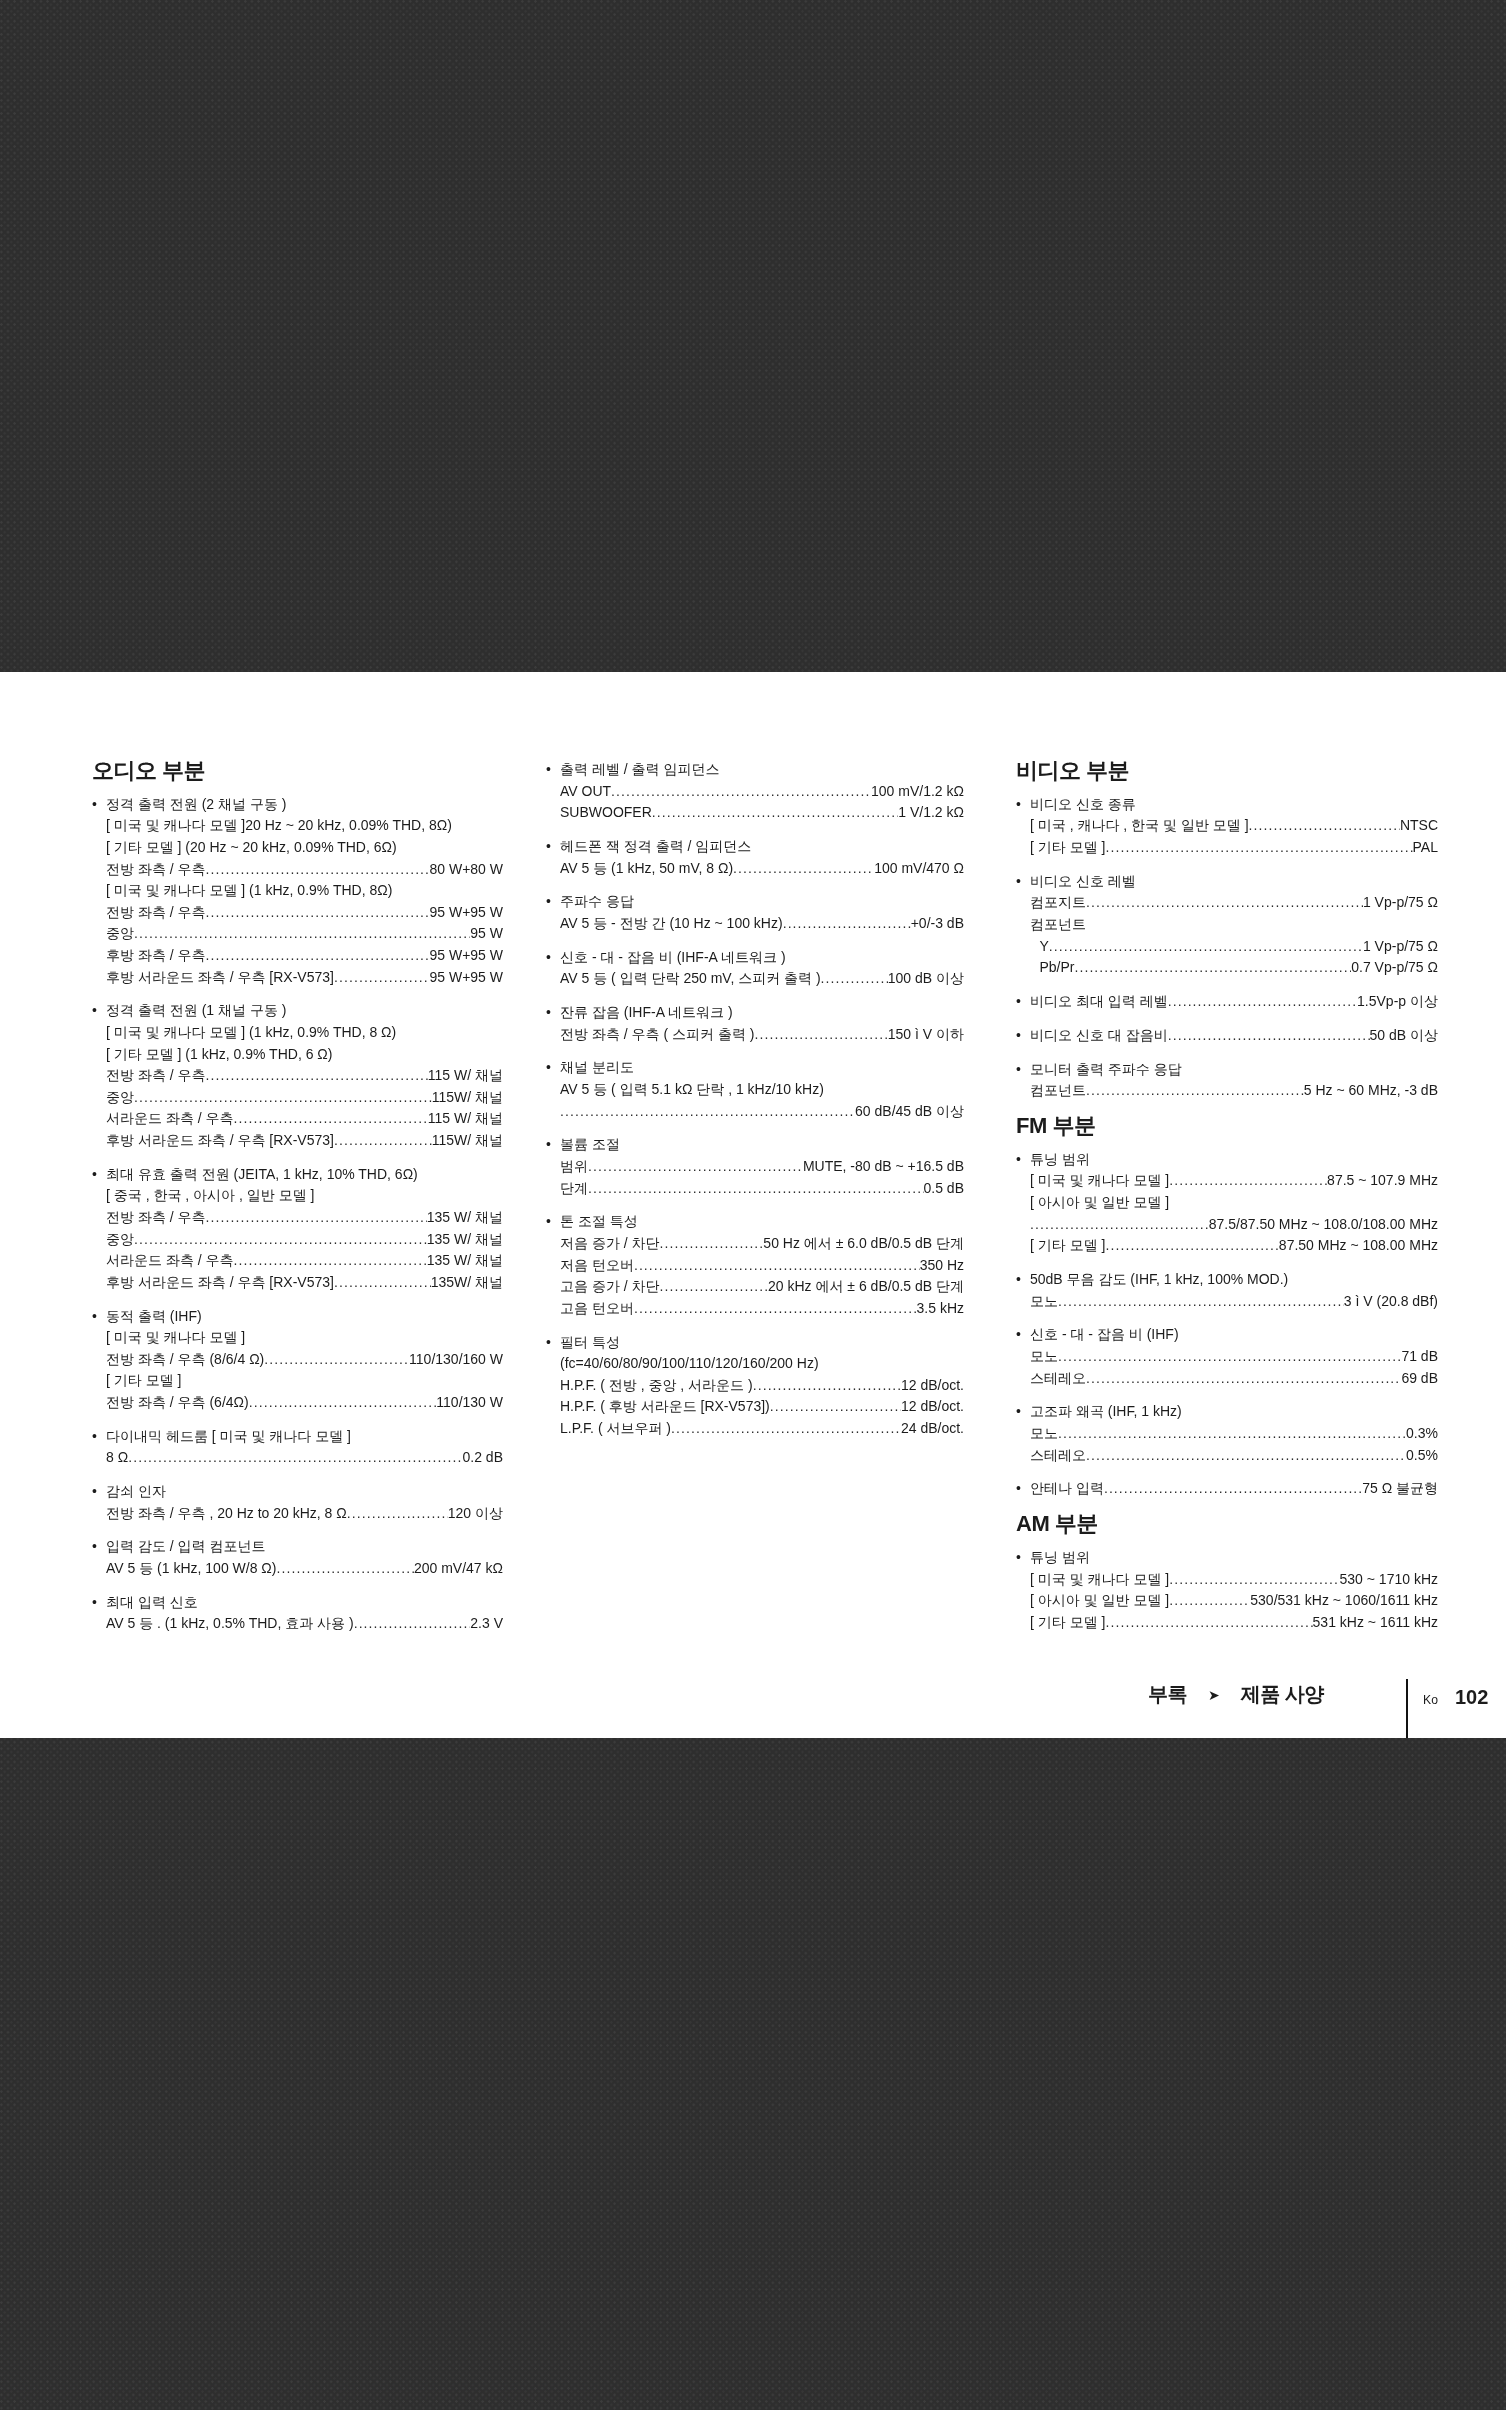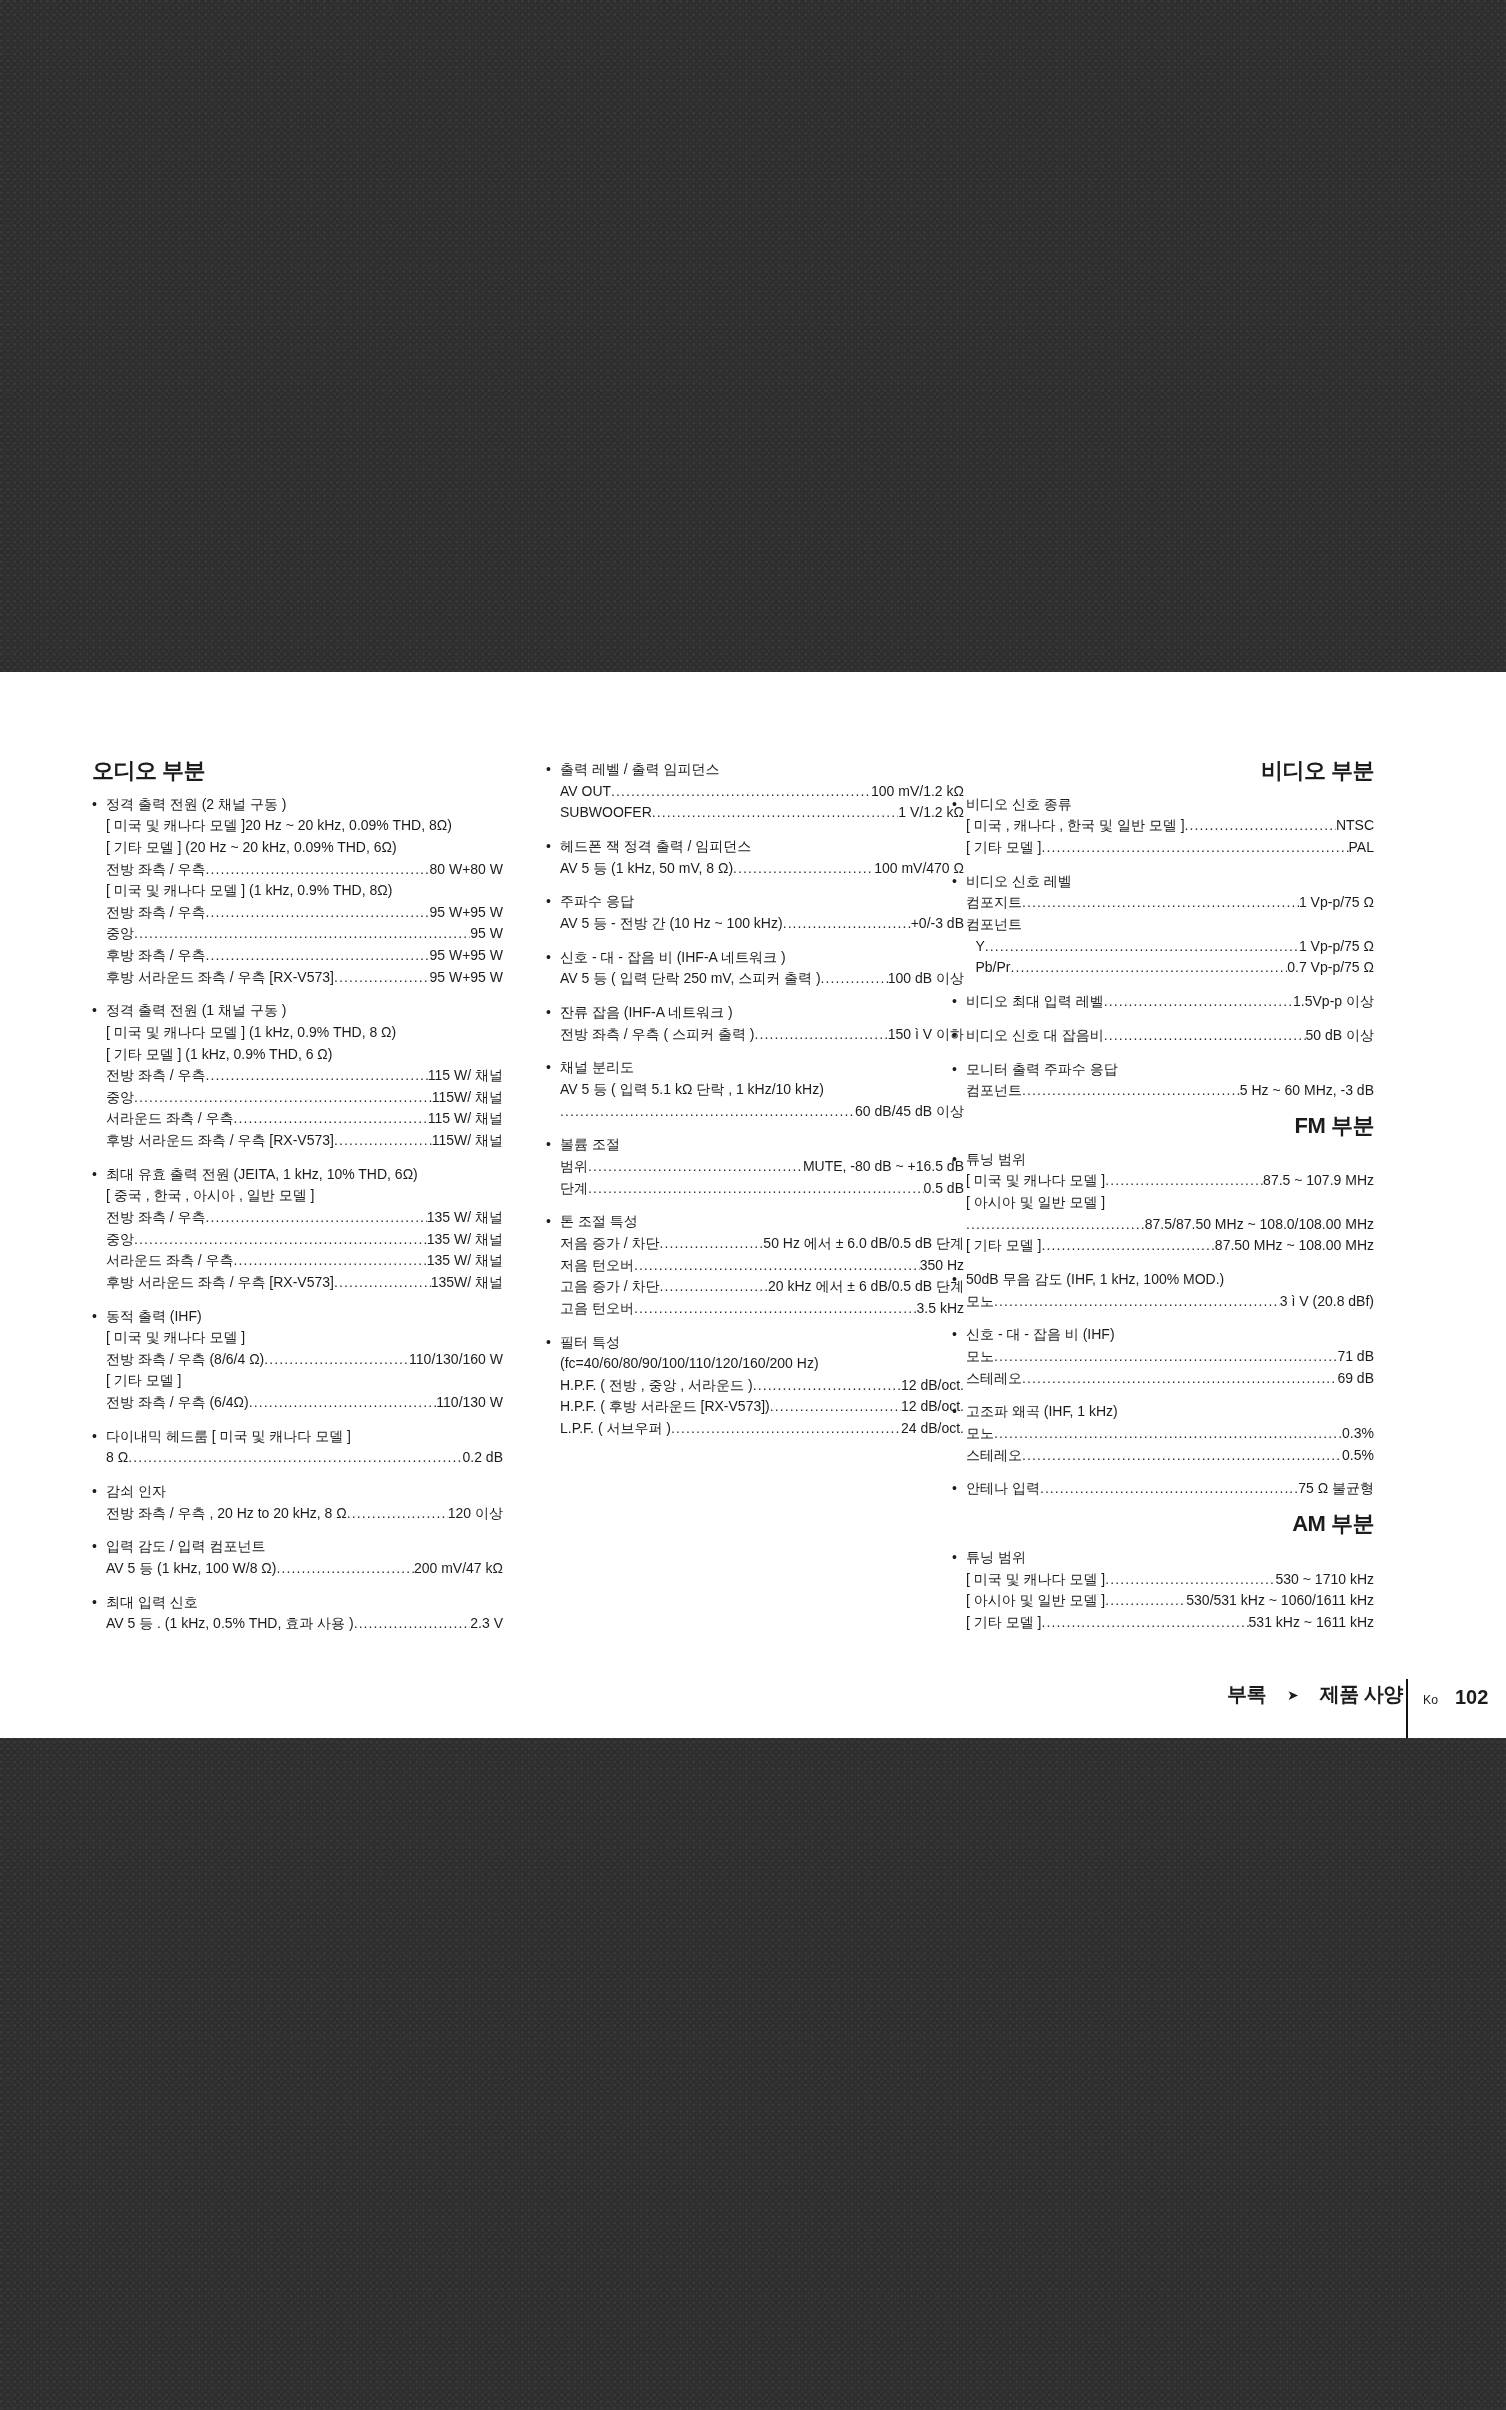--- a/index.html
+++ b/index.html
@@ -13,32 +13,32 @@
     background-position:0 0, 3.3px 3.3px;
     font-family:"Liberation Sans", sans-serif;
   }
   .sheet{
     position:absolute;left:0;top:672px;width:1507px;height:1066px;
     background:#ffffff;color:#1c1c1c;
   }
   .col{position:absolute;top:87px;font-size:14px;line-height:21.6px;}
   .col-left{left:92px;width:411px;}
   .col-mid{left:546px;width:418px;}
-  .col-right{left:952px;width:422px;text-align:right;}
+  .col-right{left:1016px;width:422px;}
   .sec-header{font-size:22px;font-weight:bold;line-height:24.5px;margin:0 0 10.4px 0;letter-spacing:-0.5px;}
   .sec-header:not(:first-child){margin-top:2.8px;}
   .spec-item{position:relative;padding-left:14px;margin-bottom:12.2px;}
   .spec-item::before{content:"\2022";position:absolute;left:0;top:0;}
   .spec-line{display:flex;align-items:baseline;overflow:hidden;}
   .spec-line.ind{padding-left:9.4px;}
   .lbl{white-space:nowrap;flex:0 0 auto;}
   .dots{flex:1 1 auto;min-width:0;overflow:hidden;white-space:nowrap;letter-spacing:1.1px;color:#2a2a2a;}
   .val{white-space:nowrap;flex:0 0 auto;}
   .footer-nav{
-    position:absolute;top:1009px;left:1227px;display:flex;align-items:center;gap:21px;
+    position:absolute;top:1009px;left:1148px;display:flex;align-items:center;gap:21px;
     font-size:20px;font-weight:bold;letter-spacing:-0.5px;
   }
   .fn-arrow{font-size:14px;font-weight:normal;letter-spacing:0;}
   .footer-divider{position:absolute;left:1406px;top:1007px;width:1.9px;height:59px;background:#111;}
   .footer-page{position:absolute;left:1423px;top:1014px;display:flex;align-items:baseline;gap:17px;}
   .fp-lang{font-size:12.2px;}
   .fp-num{font-size:20px;font-weight:bold;}
 </style>
 </head>
 <body>

